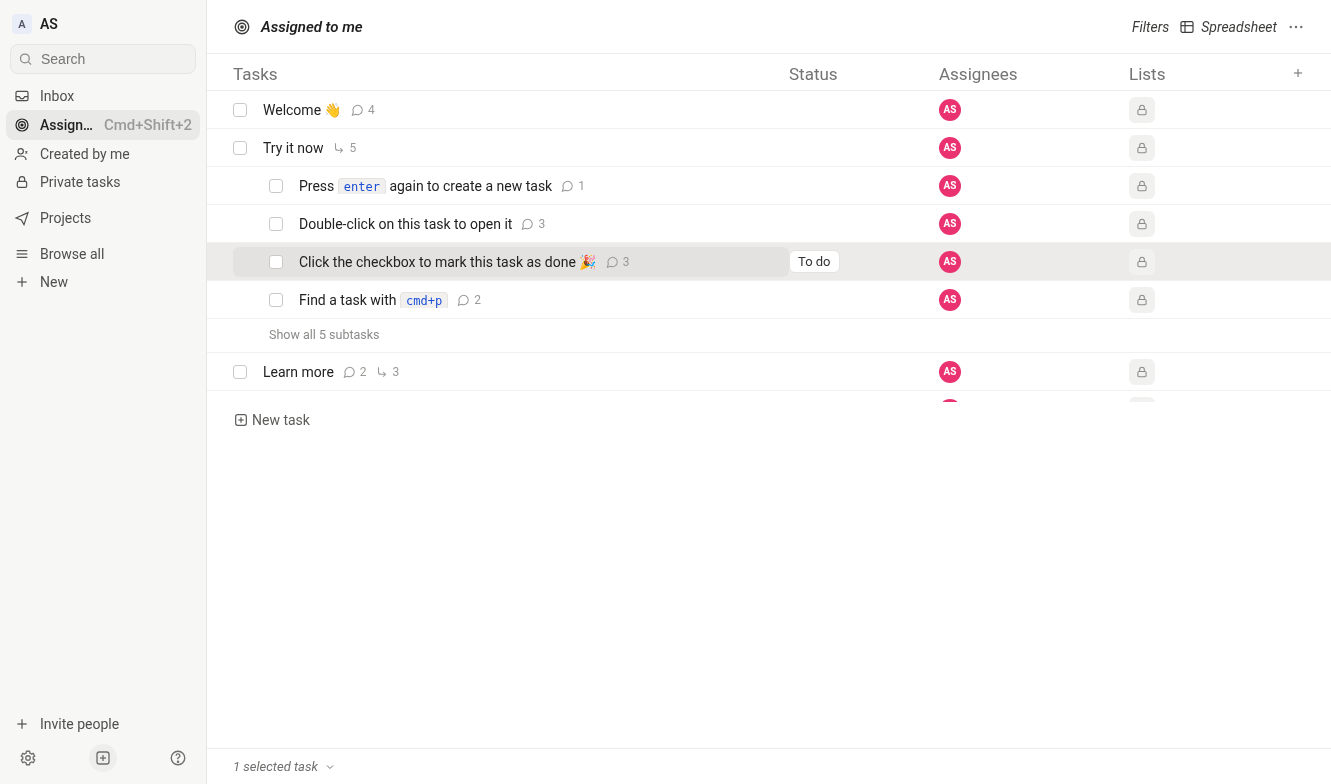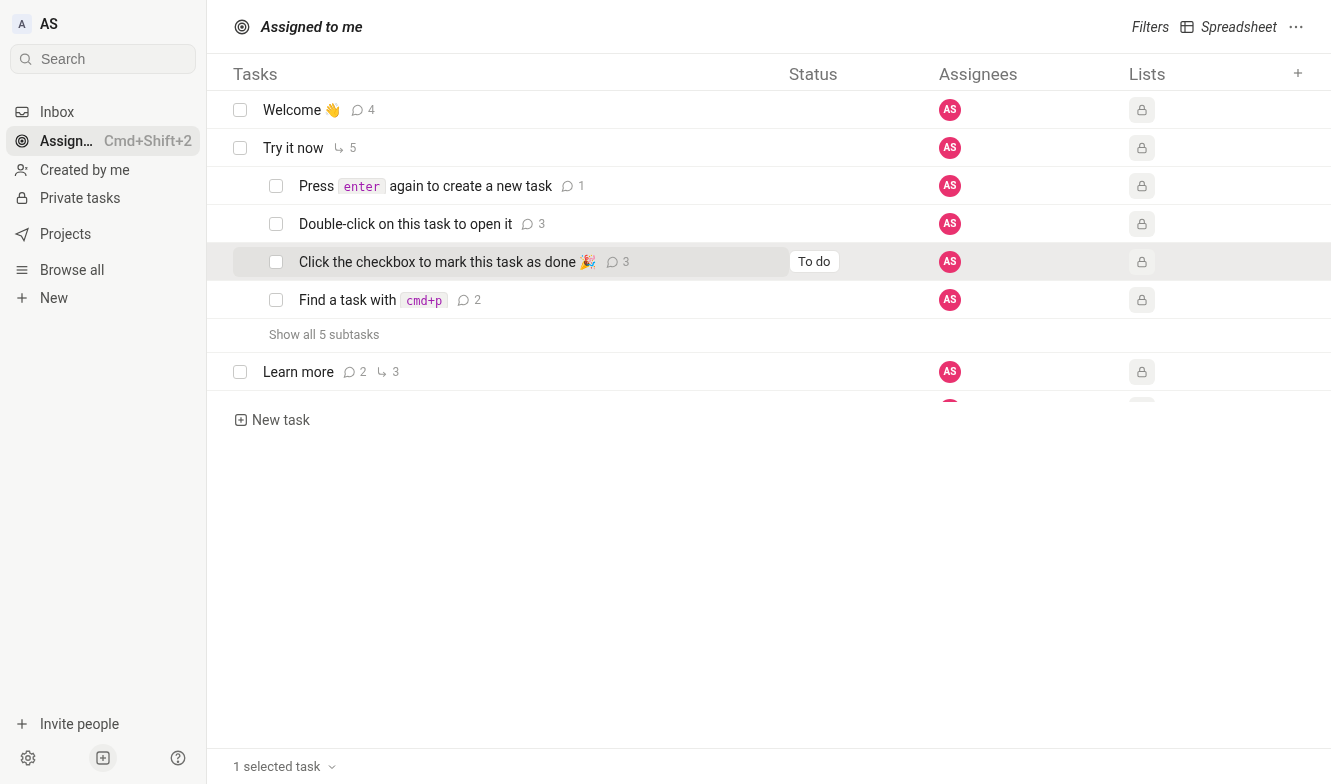--- a/index.html
+++ b/index.html
@@ -37,21 +37,21 @@
     border-radius: 4px;
     background: #e9edf7;
     color: #556;
     font-size: 11px;
     font-weight: 600;
     display: flex; align-items: center; justify-content: center;
   }
   .ws-name { font-weight: 600; font-size: 14px; }
 
   .search-wrap {
-    margin: 2px 4px 24px 4px;
+    margin: 2px 4px 8px 4px;
     position: relative;
   }
   .search-input {
     width: 100%;
     padding: 6px 8px 6px 30px;
     border: 1px solid #e5e5e3;
     border-radius: 8px;
     background: #f2f2f0;
     font-size: 14px;
     color: #333;
@@ -213,21 +213,21 @@
     font-size: 12px;
   }
 
   kbd.key {
     font-family: ui-monospace, SFMono-Regular, Menlo, Consolas, monospace;
     font-size: 12px;
     background: #f1f0ee;
     border: 1px solid #e4e3e1;
     border-radius: 4px;
     padding: 1px 5px;
-    color: #a21caf;
+    color: #1d4ed8;
   }
 
   .status-pill {
     display: inline-flex;
     align-items: center;
     padding: 3px 8px;
     border: 1px solid #e4e3e1;
     border-radius: 6px;
     background: #fff;
     font-size: 13px;
@@ -268,20 +268,21 @@
   
   .statusbar {
     height: 36px;
     display: flex;
     align-items: center;
     gap: 6px;
     padding: 0 26px;
     color: #6f6f6d;
     font-size: 13px;
     border-top: 1px solid #ececea;
+    font-style: italic;
   }
 </style>
 </head>
 <body>
 
 <aside class="sidebar">
 
   <div class="ws-row">
     <div class="ws-avatar">A</div>
     <div class="ws-name">AS</div>

